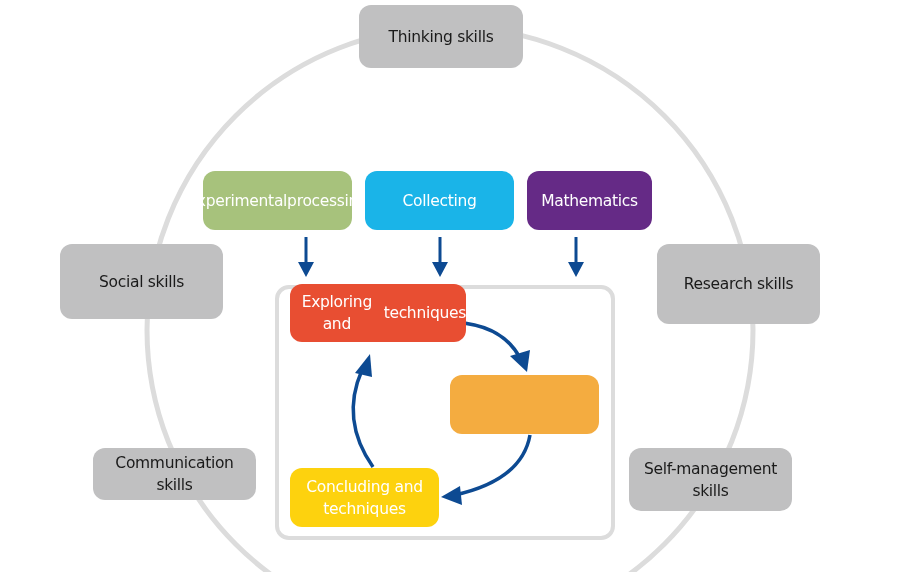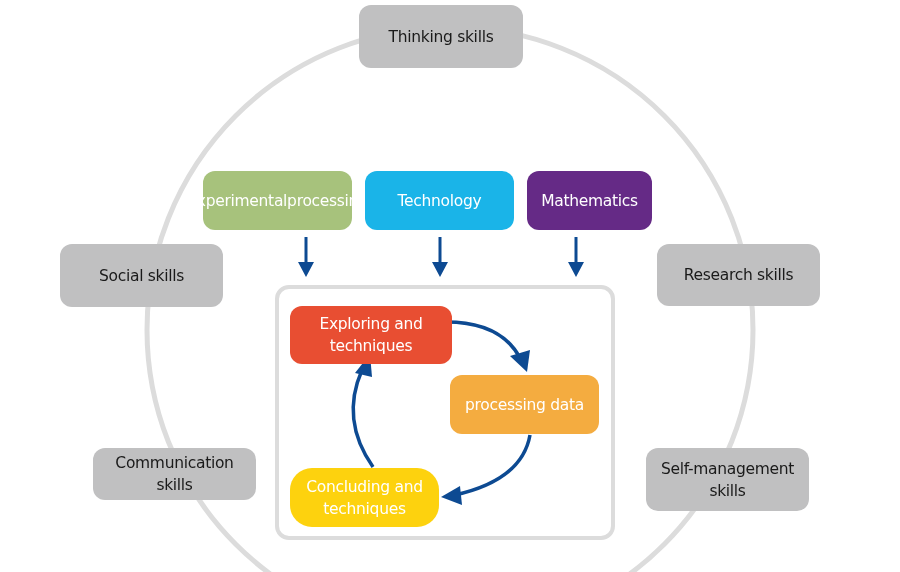--- a/index.html
+++ b/index.html
@@ -14,41 +14,41 @@
 </head>
 <body>
 
 <svg id="ring" width="900" height="572">
   <circle cx="450" cy="330" r="303" fill="none" stroke="#dcdcdc" stroke-width="5"></circle>
 </svg>
 
 <div class="box gray" style="left:359px;top:5px;width:164px;height:63px;">
   <span>Thinking skills</span>
 </div>
-<div class="box gray" style="left:60px;top:244px;width:163px;height:63px;">
+<div class="box gray" style="left:60px;top:244px;width:163px;height:75px;">
   <span>Social skills</span>
 </div>
-<div class="box gray" style="left:657px;top:244px;width:163px;height:62px;">
+<div class="box gray" style="left:657px;top:244px;width:163px;height:80px;">
   <span>Research skills</span>
 </div>
 <div class="box gray" style="left:93px;top:448px;width:163px;height:52px;flex-direction:column;text-align:center;">
   <span>Communication</span>
   <span>skills</span>
 </div>
-<div class="box gray" style="left:629px;top:448px;width:163px;height:63px;flex-direction:column;margin-left:17px;">
+<div class="box gray" style="left:629px;top:448px;width:163px;height:63px;flex-direction:column;">
   <span>Self-management</span>
   <span>skills</span>
 </div>
 
 <div class="box white" style="left:203px;top:171px;width:149px;height:59px;background:#a7c27c;flex-direction:row;">
   <span>Experimental</span>
   <span>processing</span>
 </div>
 <div class="box white" style="left:365px;top:171px;width:149px;height:59px;background:#1ab4e8;">
-  <span>Technology</span>
+  <span>Collecting</span>
 </div>
 <div class="box white" style="left:527px;top:171px;width:125px;height:59px;background:#652a86;">
   <span>Mathematics</span>
 </div>
 
 <div class="inner-frame"></div>
 
 <svg class="arrows" width="900" height="572">
   <defs>
     <marker id="ah" viewBox="0 0 10 10" refX="5" refY="5" markerWidth="4" markerHeight="4" orient="auto-start-reverse">
@@ -74,23 +74,22 @@
   <g>
     <path d="M530,435 Q522,480 455,495" fill="none" stroke="#0d4a92" stroke-width="3.5"></path>
     <path d="M460,486 L441,497 L462,505 z" fill="#0d4a92"></path>
   </g>
   <g>
     <path d="M373,467 Q340,420 362,370" fill="none" stroke="#0d4a92" stroke-width="3.5"></path>
     <path d="M355,373 L370,354 L372,377 z" fill="#0d4a92"></path>
   </g>
 </svg>
 
-<div class="box white" style="left:290px;top:306px;width:162px;height:58px;background:#e84e32;flex-direction:column;">
+<div class="box white" style="left:290px;top:284px;width:176px;height:58px;background:#e84e32;">
   <span>Exploring and</span>
   <span>techniques</span>
 </div>
 <div class="box white" style="left:450px;top:375px;width:149px;height:59px;background:#f4ac40;flex-direction:column;">
-  <span>processing data</span>
 </div>
-<div class="box white" style="left:290px;top:468px;width:149px;height:59px;background:#fdd20e;flex-direction:column;border-radius:22px;">
+<div class="box white" style="left:290px;top:468px;width:149px;height:59px;background:#fdd20e;flex-direction:column;">
   <span>Concluding and</span>
   <span>techniques</span>
 </div>
 
 </body></html>

